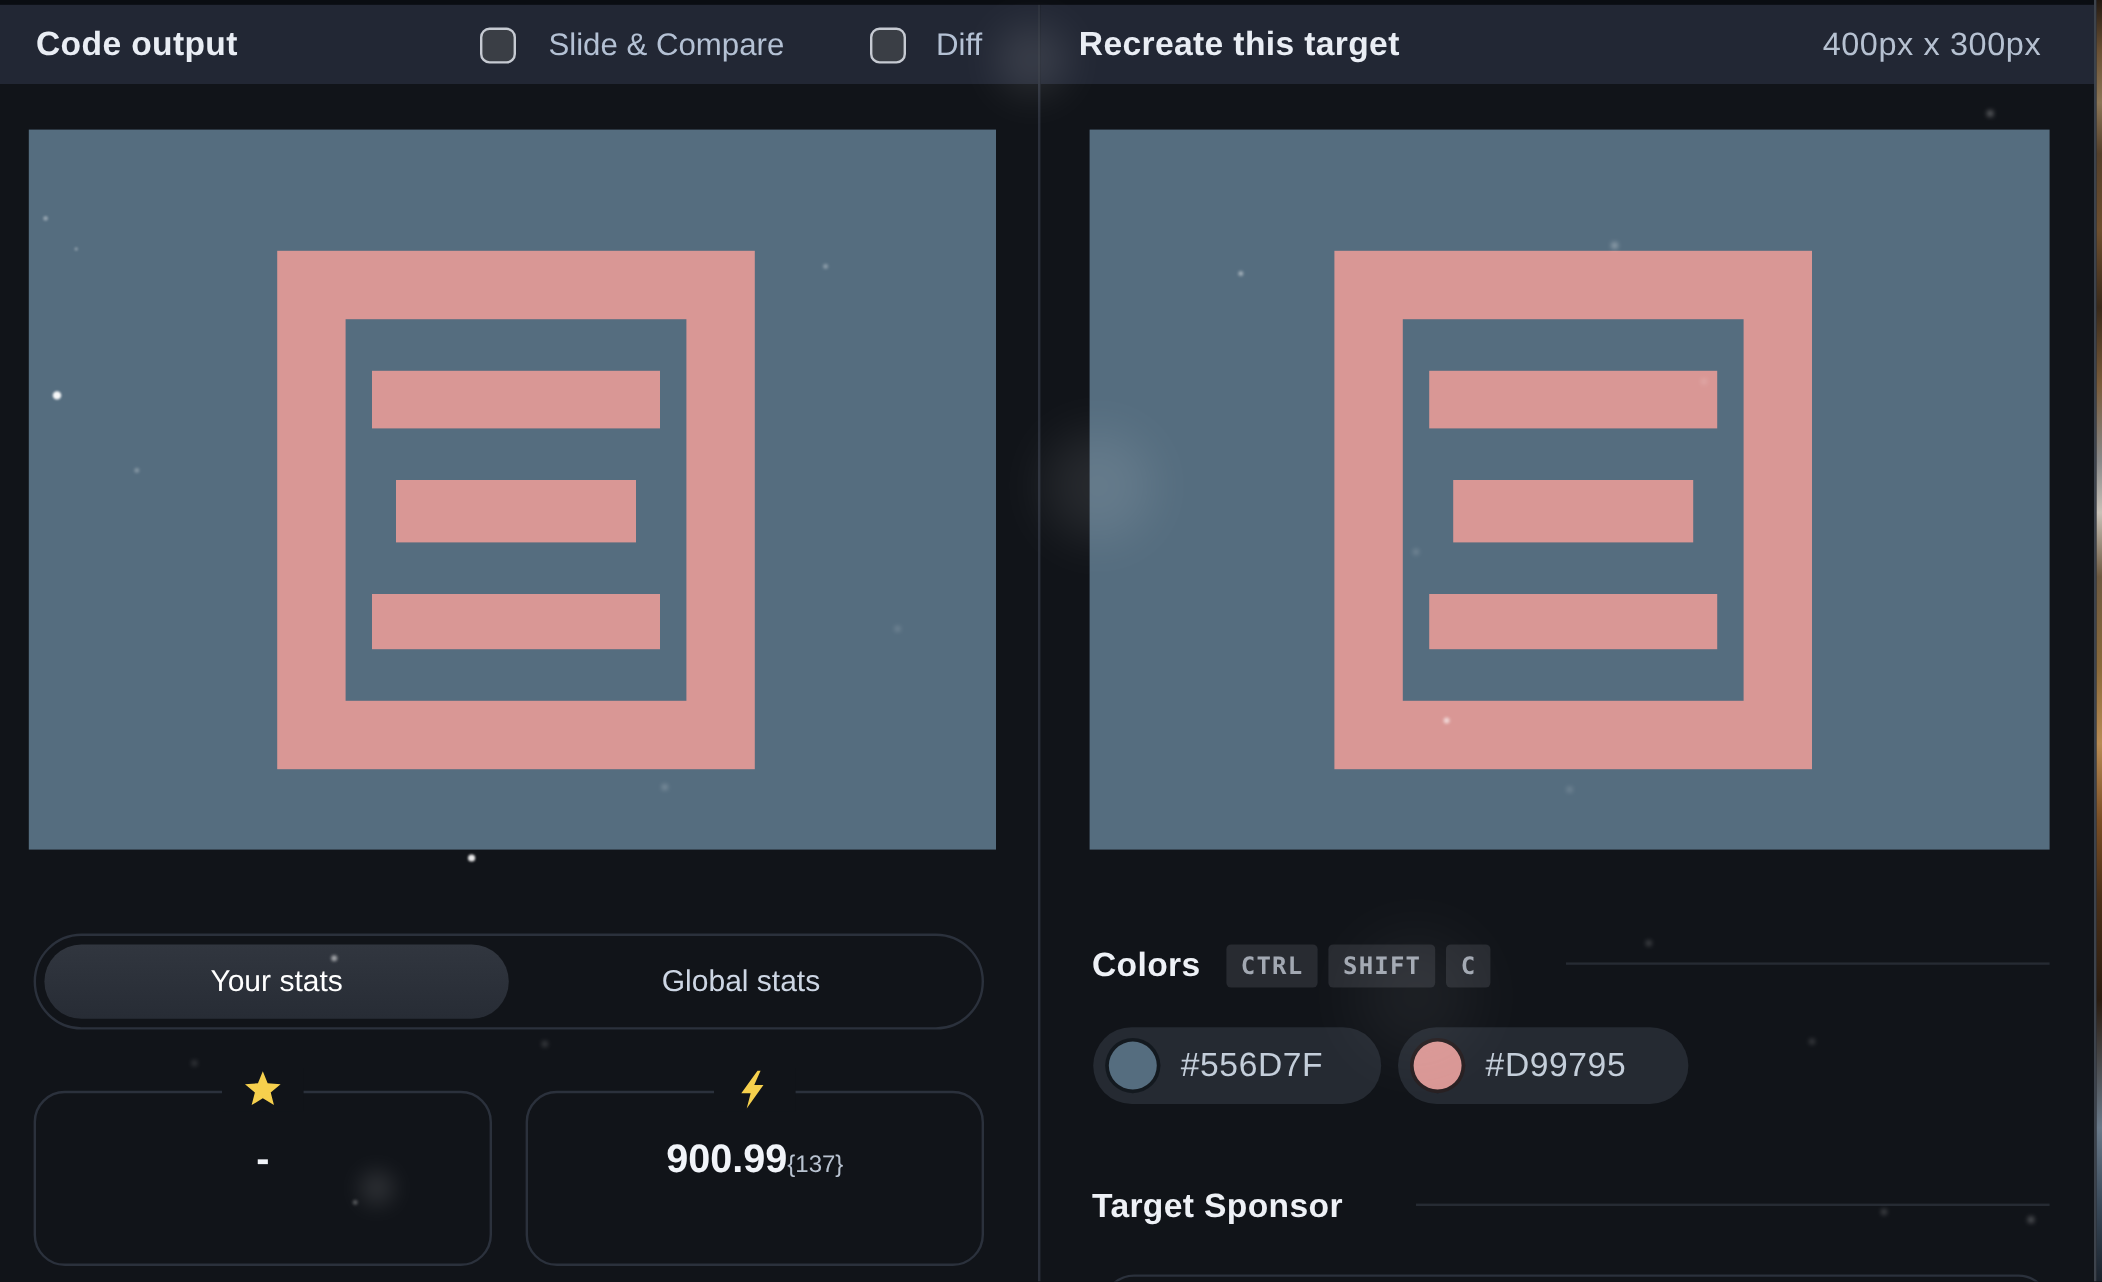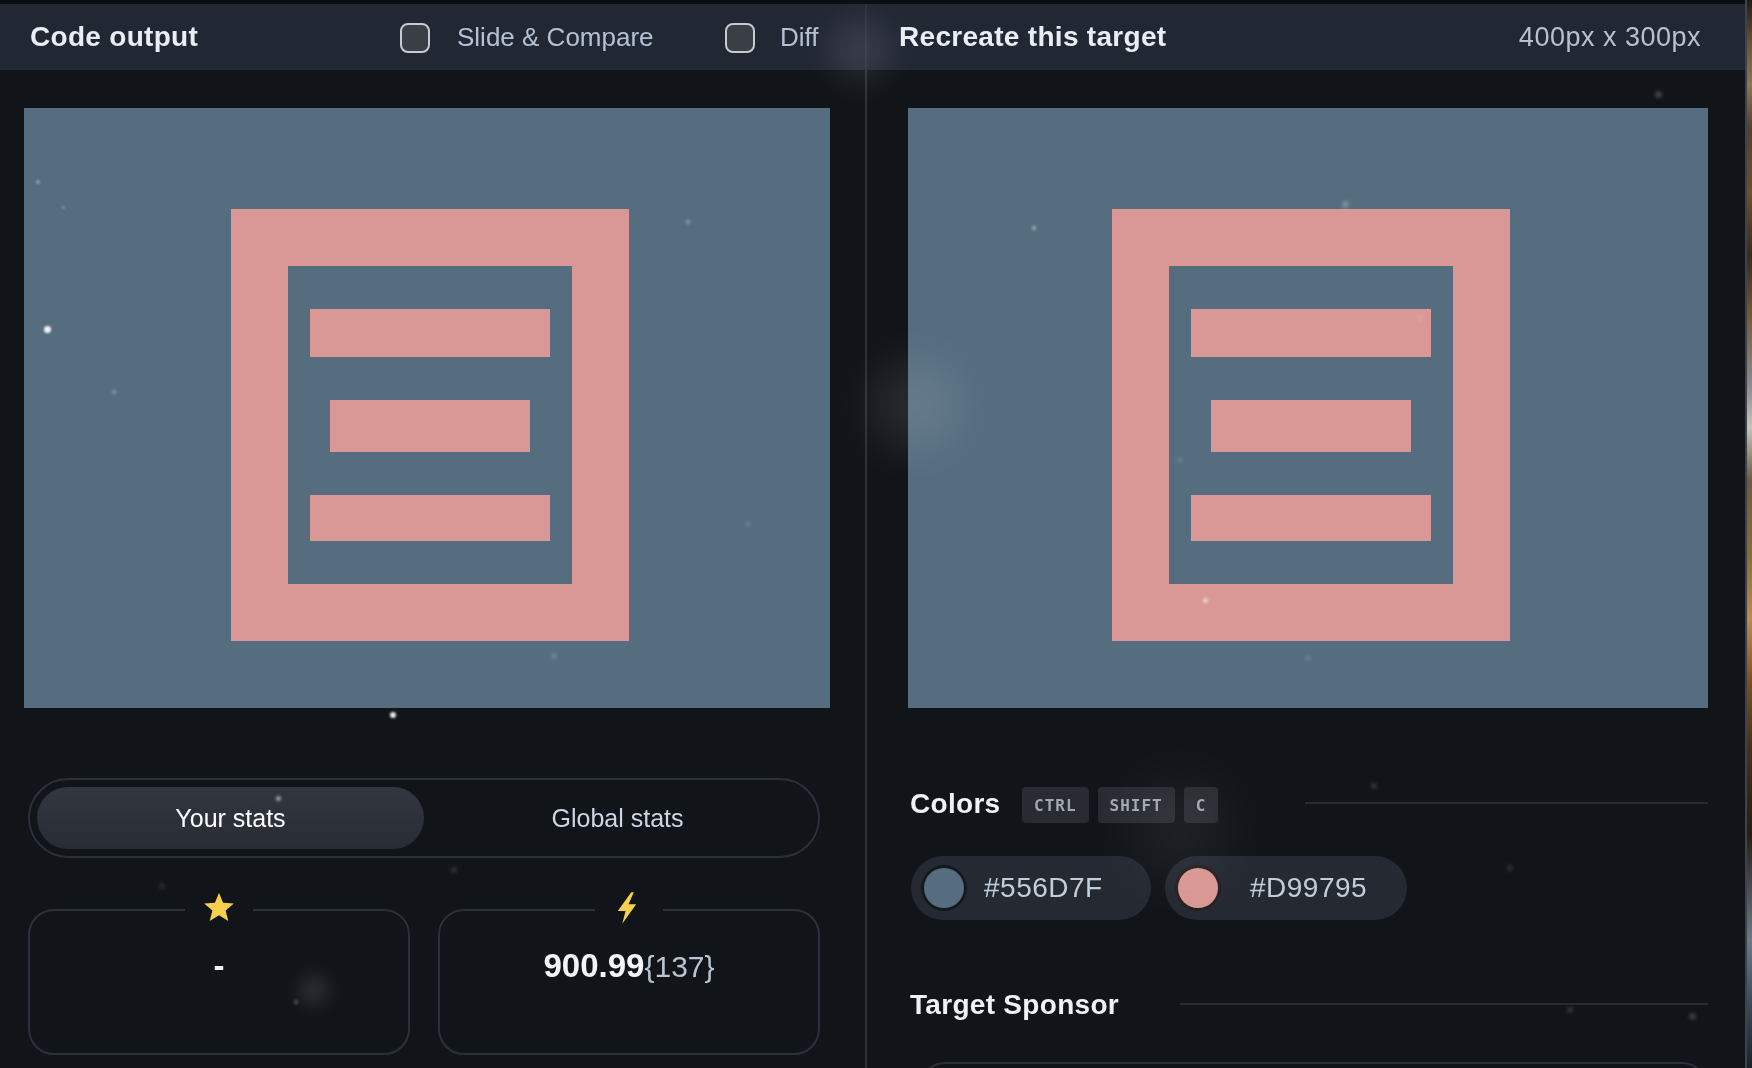--- a/index.html
+++ b/index.html
@@ -56,41 +56,41 @@
   }
   .tab { flex:1; display:flex; align-items:center; justify-content:center;
     font-size:25px; color:#cdd6e4; border-radius:40px; cursor:pointer; }
   .tab.active { background:linear-gradient(#31363f,#272c35); color:#ffffff;text-align:right; }
   .cards { position:absolute; left:28px; top:909px; width:792px; display:flex; gap:28px; }
   .card { position:relative; flex:1; height:146px; border:2px solid #2b313c; border-radius:26px; }
   .card-icon { position:absolute; top:-21px; left:50%; transform:translateX(-50%);
     background:#111419; padding:0 16px; line-height:0; }
   .card-icon svg { width:36px; height:36px; }
   .card-value { margin-top:36px; text-align:center; font-size:33px; font-weight:700; color:#f1f4f9; }
-  .card-suffix { font-size:30px; font-weight:400; color:#b9c3d1; }
+  .card-suffix { font-size:20px; font-weight:400; color:#b9c3d1; }
   .card-label { margin-top:12px; text-align:center; font-size:24px; color:#8b96a6; }
   
   .section-title { position:absolute; font-size:28px; font-weight:700; color:#eef1f6; letter-spacing:.3px; }
   .colors-title { left:910px; top:788px; }
   .keys { position:absolute; left:1022px; top:787px; display:flex; gap:9px; align-items:center; }
   .key {
     background:#282b31; color:#a2a8b2; border-radius:4px; height:36px;
     display:flex; align-items:center; padding:0 12px;
-    font-family:"DejaVu Sans Mono","Liberation Mono",monospace; font-size:16px; font-weight:700;
+    font-family:"DejaVu Sans Mono","Liberation Mono",monospace; font-size:20px; font-weight:700;
     letter-spacing:1px;
   }
   .rule { position:absolute; height:2px; background:#262b33; }
   .rule-colors { left:1305px; top:802px; width:403px; }
   .rule-sponsor { left:1180px; top:1003px; width:528px; }
   .chip {
     position:absolute; top:856px; height:64px; border-radius:32px; background:#252a32;
     display:flex; align-items:center; cursor:pointer;
   }
   .chip-1 { left:911px; width:240px; }
-  .chip-2 { left:1165px; width:242px;gap:12px; }
+  .chip-2 { left:1165px; width:242px; }
   .chip-swatch { width:46px; height:46px; border-radius:50%; margin-left:10px;
     border:3px solid rgba(8,10,14,.85); }
   .chip-hex { margin-left:17px; font-size:28px; color:#c4ceda; letter-spacing:.5px;text-align:right; }
   .sponsor-title { left:910px; top:989px; }
   .sponsor-card { position:absolute; left:919px; top:1062px; width:789px; height:80px;
     border:2px solid #2b313c; border-radius:26px; }
   
   .fx { position:absolute; inset:0; pointer-events:none; z-index:50; }
   .st { position:absolute; background:#ffffff; border-radius:50%; }
 </style>

